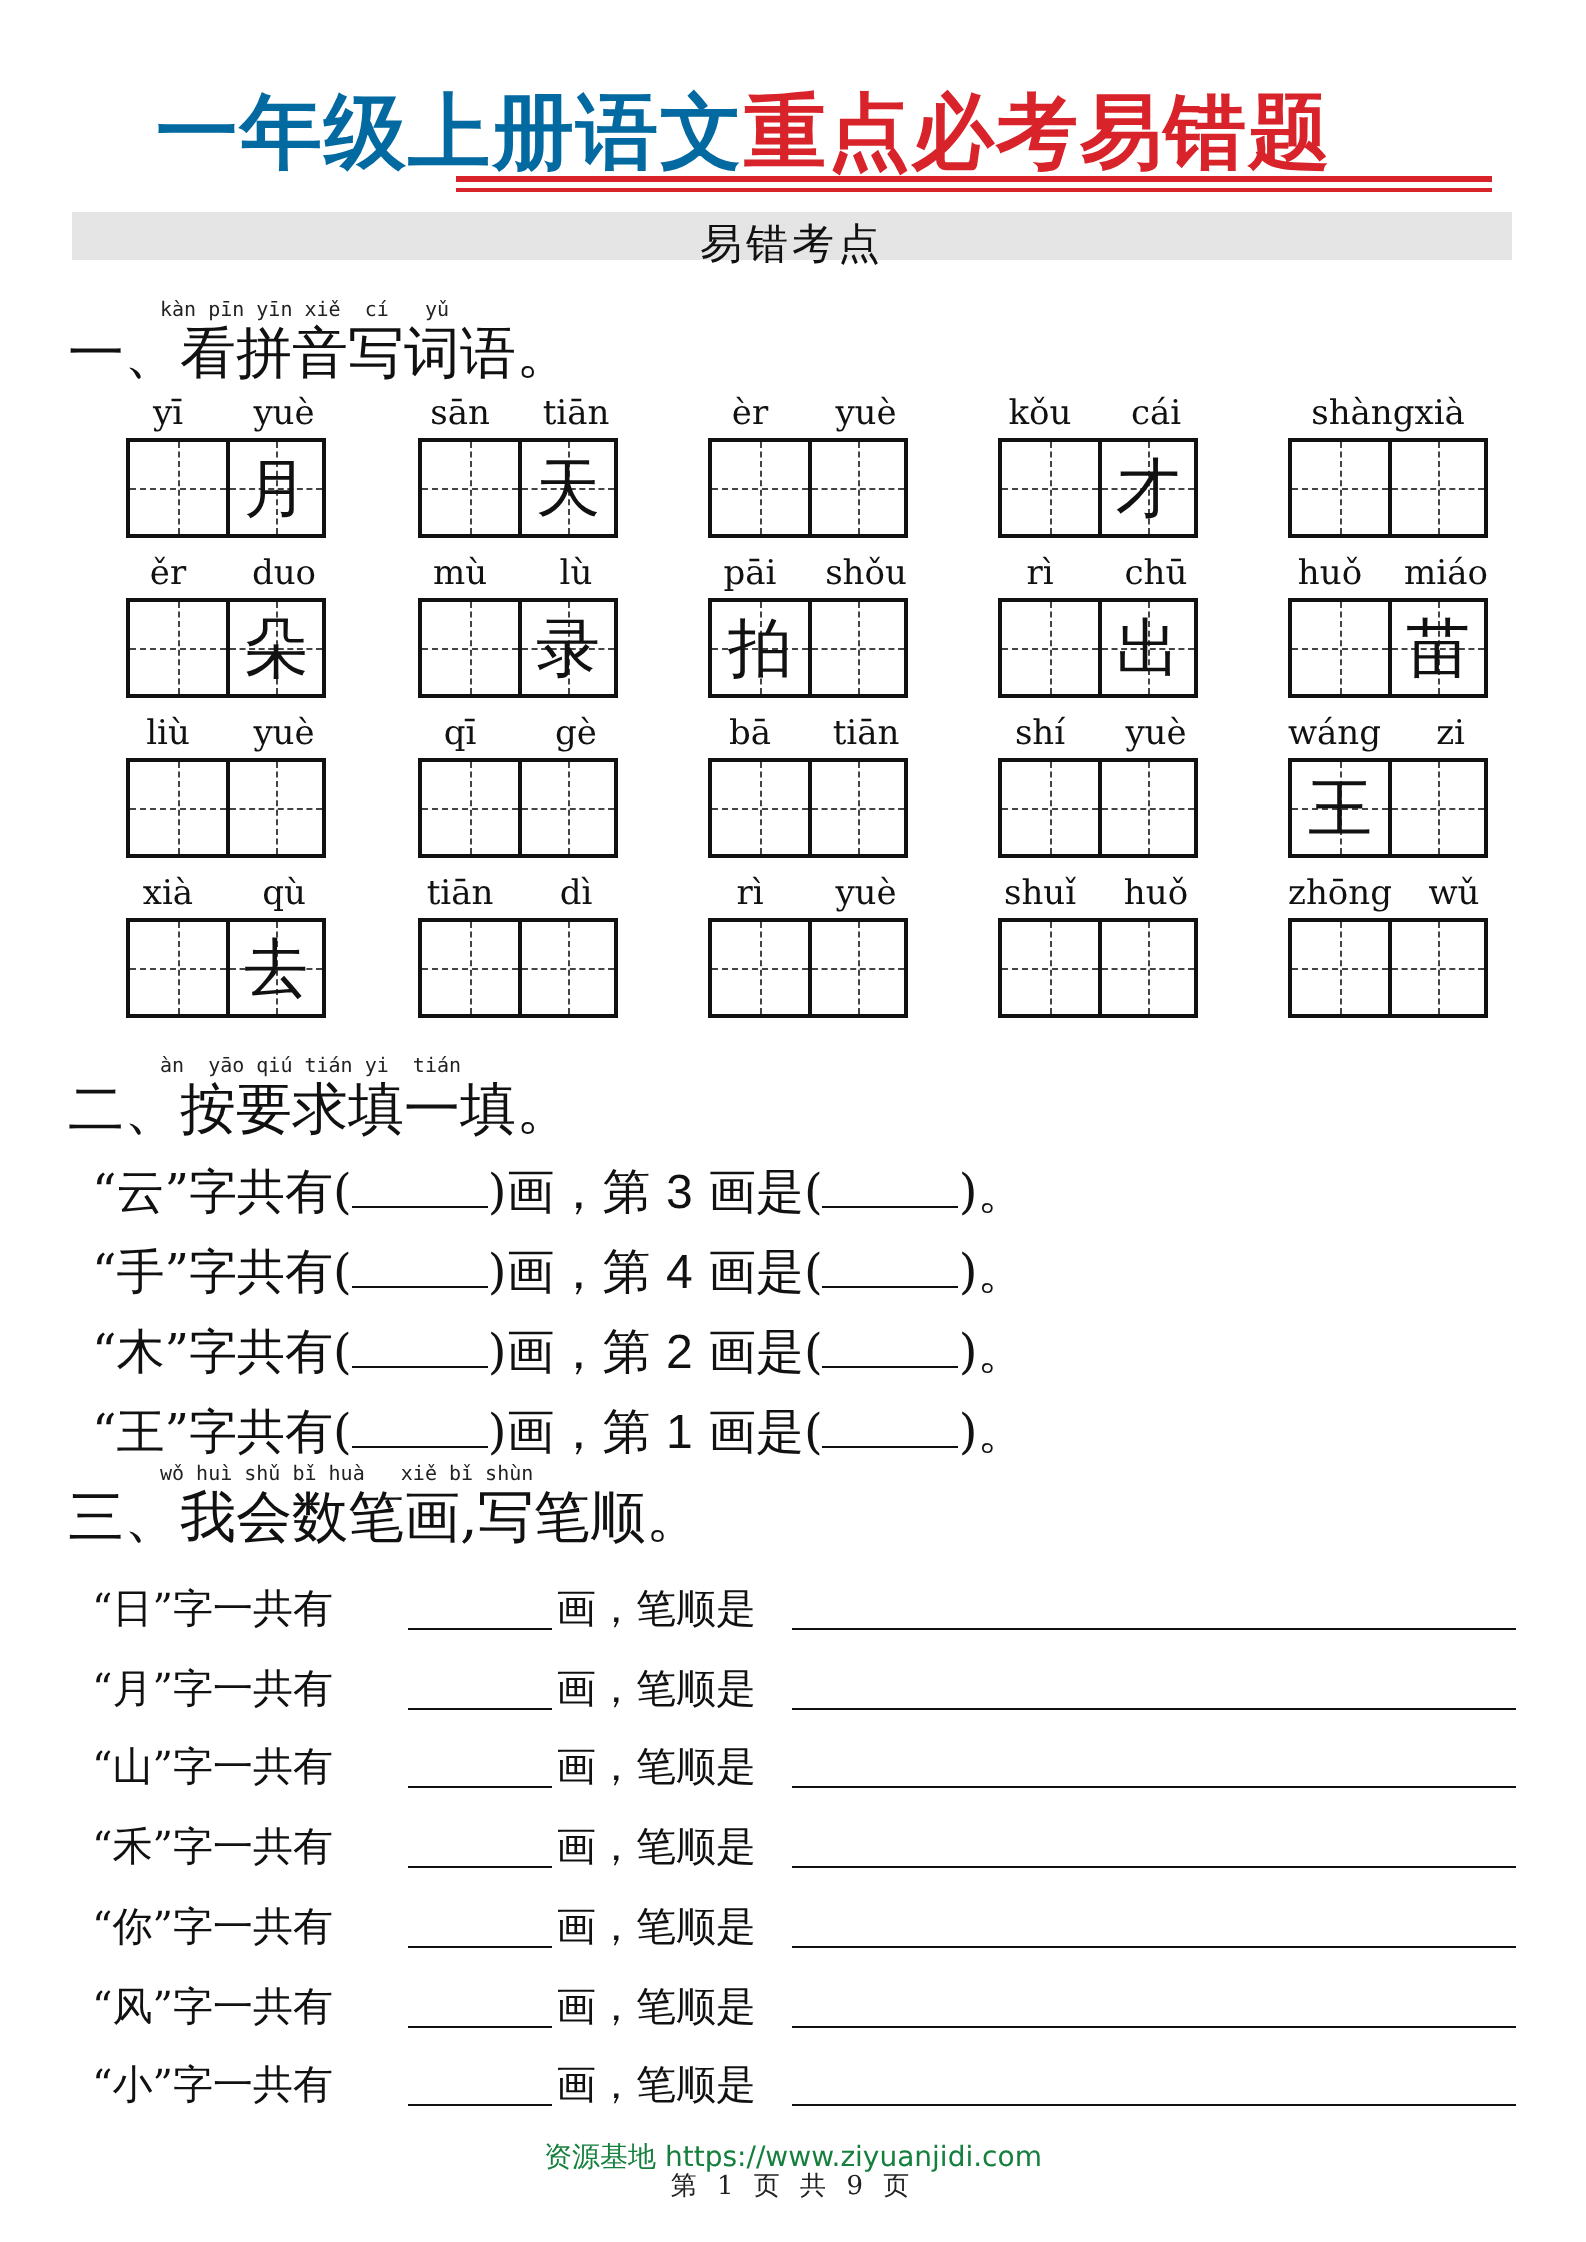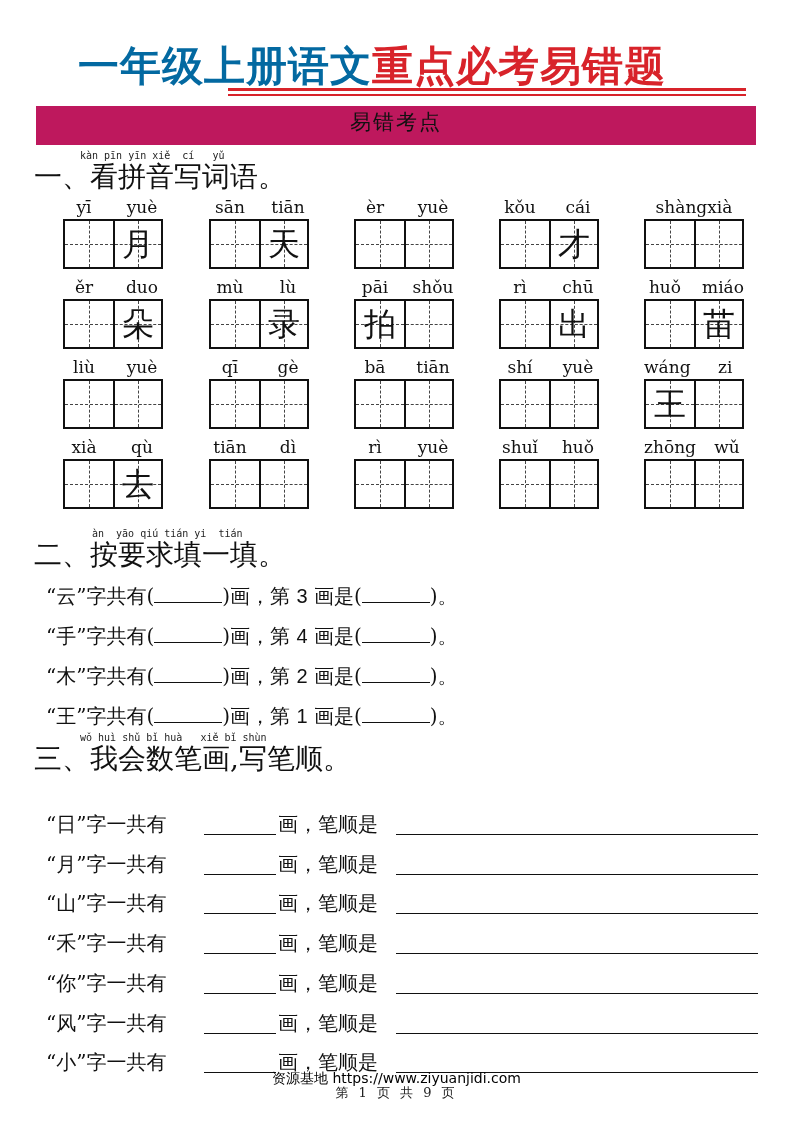--- a/index.html
+++ b/index.html
@@ -8,48 +8,48 @@
 
   
   .title { position:absolute; left:78px; top:38px; height:56px; white-space:nowrap;
            font-family:"DejaVu Sans", sans-serif; font-weight:bold; font-size:41px; letter-spacing:1px; line-height:56px; }
   .title .black { color:#0369a1; }
   .title .red { color:#d8232a; }
   .title-underline { position:absolute; left:228px; top:88px; width:518px; height:10px; }
   .title-underline .l1 { position:absolute; left:0; right:0; top:0; height:3px; background:#d8232a; }
   .title-underline .l2 { position:absolute; left:0; right:0; top:6px; height:2px; background:#d8232a; }
 
-  .banner { position:absolute; left:36px; top:106px; width:720px; height:39px; background:#be185d; }
+  .banner { position:absolute; left:36px; top:106px; width:720px; height:24px; background:#e5e5e5; }
   .banner span { position:absolute; left:0; right:0; top:0; text-align:center; font-size:21px; line-height:32px; letter-spacing:2px; }
 
   .section-pinyin { position:absolute; font-family:"DejaVu Sans Mono", monospace; font-size:10px; color:#222; white-space:pre; }
   .section-title { position:absolute; font-size:28px; white-space:nowrap; line-height:26px; }
 
   
   .word { position:absolute; width:100px; }
   .word .py { position:absolute; left:0; width:100px; top:0; height:22px; display:flex;gap:16px; }
   .word .py span { width:50px; text-align:center; font-family:"DejaVu Serif", serif; font-size:17px; line-height:22px; }
   .word .py.joined span { width:100px; }
   .word .boxes { position:absolute; left:0; top:23px; width:96px; height:46px; border:2px solid #111; display:flex; }
   .cell { position:relative; width:48px; height:46px; }
   .cell + .cell { border-left:2px solid #111; width:46px; }
   .cell::before { content:""; position:absolute; left:0; right:0; top:50%; border-top:1.5px dashed #444; }
   .cell::after { content:""; position:absolute; top:0; bottom:0; left:50%; border-left:1.5px dashed #444; }
   .cell span { position:absolute; left:0; right:0; top:0; bottom:0; text-align:center; line-height:46px; font-size:32px; font-family:"DejaVu Sans", sans-serif; font-weight:300; z-index:1; color:#111; }
 
-  .q2-line { position:absolute; left:46px; font-size:20px; white-space:nowrap; line-height:28px; font-family:"DejaVu Serif", serif; }
+  .q2-line { position:absolute; left:46px; font-size:24px; white-space:nowrap; line-height:28px; font-family:"DejaVu Serif", serif; }
   .q2-line .blank { display:inline-block; width:68px; border-bottom:1.5px solid #111; height:20px; vertical-align:baseline; }
   .q2-line .num { font-family:"Liberation Sans", sans-serif; }
 
-  .q3-line { position:absolute; left:46px; width:712px; height:28px; font-size:20px; white-space:nowrap; line-height:28px;margin-top:20px; }
+  .q3-line { position:absolute; left:46px; width:712px; height:28px; font-size:20px; white-space:nowrap; line-height:28px; }
   .q3-line .blank1 { position:absolute; left:158px; width:72px; top:24px; border-bottom:1.5px solid #111; }
   .q3-line .tail { position:absolute; left:232px; top:0; }
   .q3-line .blank2 { position:absolute; left:350px; right:0; top:24px; border-bottom:1.5px solid #111; }
 
-  .footer-url { position:absolute; left:0; right:0; top:1070px; text-align:center; font-family:"DejaVu Sans", sans-serif; font-size:14px; color:#000000; }
+  .footer-url { position:absolute; left:0; right:0; top:1070px; text-align:center; font-family:"DejaVu Sans", sans-serif; font-size:14px; color:#15803d; }
   .footer-page { position:absolute; left:0; right:0; top:1084px; text-align:center; font-size:13px; color:#222; letter-spacing:3px; }
 </style>
 </head>
 <body>
 
 <div class="title">
   <span class="black">一年级上册语文</span><span class="red">重点必考易错题</span>
 </div>
 <div class="title-underline">
     <div class="l1"></div>
@@ -337,21 +337,21 @@
         <div class="cell">
           <span></span>
         </div>
         <div class="cell">
           <span></span>
         </div>
       </div>
     </div>
   </div>
 
-<div class="section-pinyin" style="left:92px; top:528px;">àn  yāo qiú tián yi  tián</div>
+<div class="section-pinyin" style="left:80px; top:528px;">àn  yāo qiú tián yi  tián</div>
 <div class="section-title" style="left:34px; top:542px;">二、按要求填一填。</div>
 <div id="q2">
     <div class="q2-line" style="top: 582px;"><span>“云”</span><span>字共有(</span><span class="blank"></span><span>)画，第</span> <span class="num">3</span> <span>画是(</span><span class="blank"></span><span>)。</span></div>
     <div class="q2-line" style="top: 622px;"><span>“手”</span><span>字共有(</span><span class="blank"></span><span>)画，第</span> <span class="num">4</span> <span>画是(</span><span class="blank"></span><span>)。</span></div>
     <div class="q2-line" style="top: 662px;"><span>“木”</span><span>字共有(</span><span class="blank"></span><span>)画，第</span> <span class="num">2</span> <span>画是(</span><span class="blank"></span><span>)。</span></div>
     <div class="q2-line" style="top: 702px;"><span>“王”</span><span>字共有(</span><span class="blank"></span><span>)画，第</span> <span class="num">1</span> <span>画是(</span><span class="blank"></span><span>)。</span></div>
   </div>
 
 <div class="section-pinyin" style="left:80px; top:732px;">wǒ huì shǔ bǐ huà   xiě bǐ shùn</div>
 <div class="section-title" style="left:34px; top:746px;">三、我会数笔画,写笔顺。</div>

